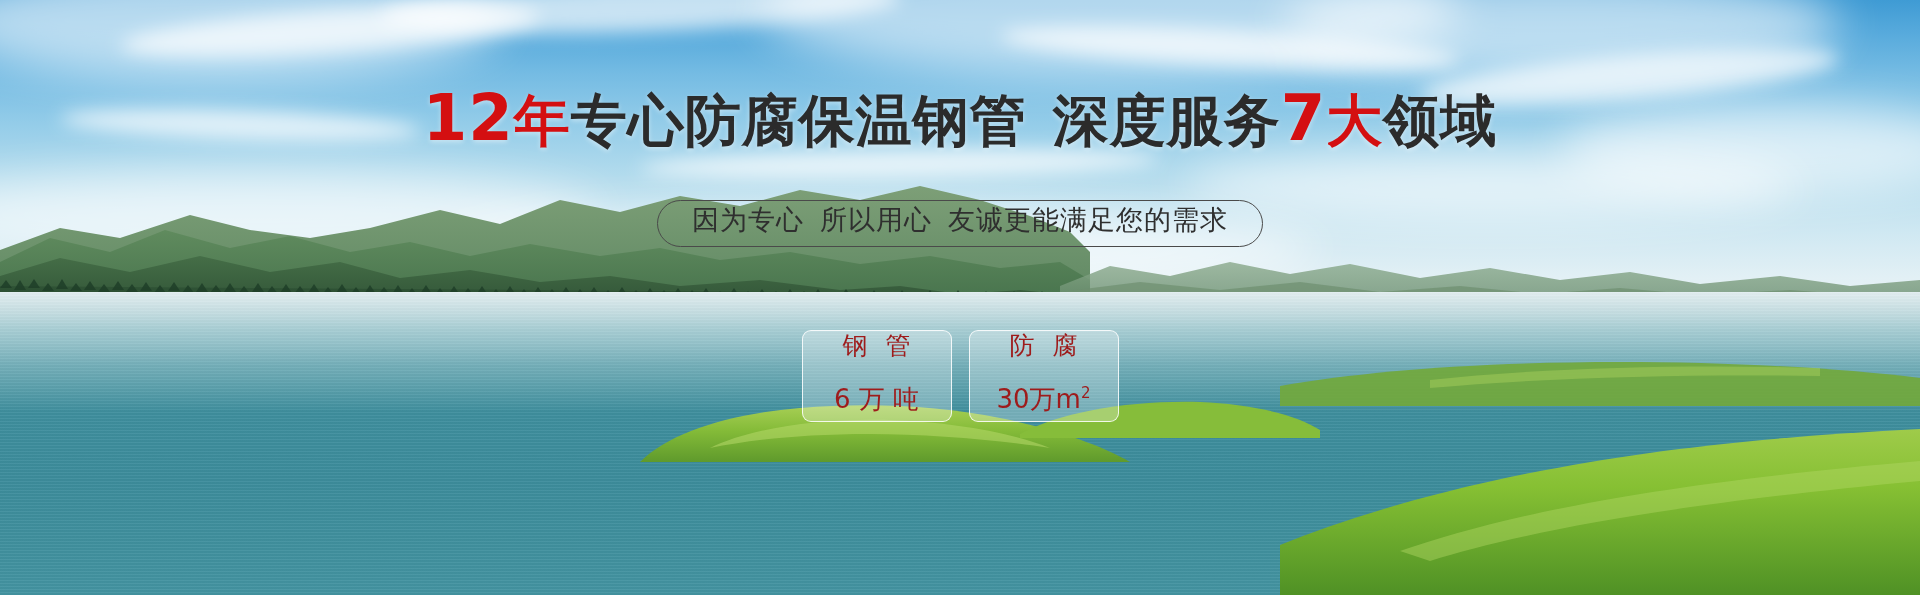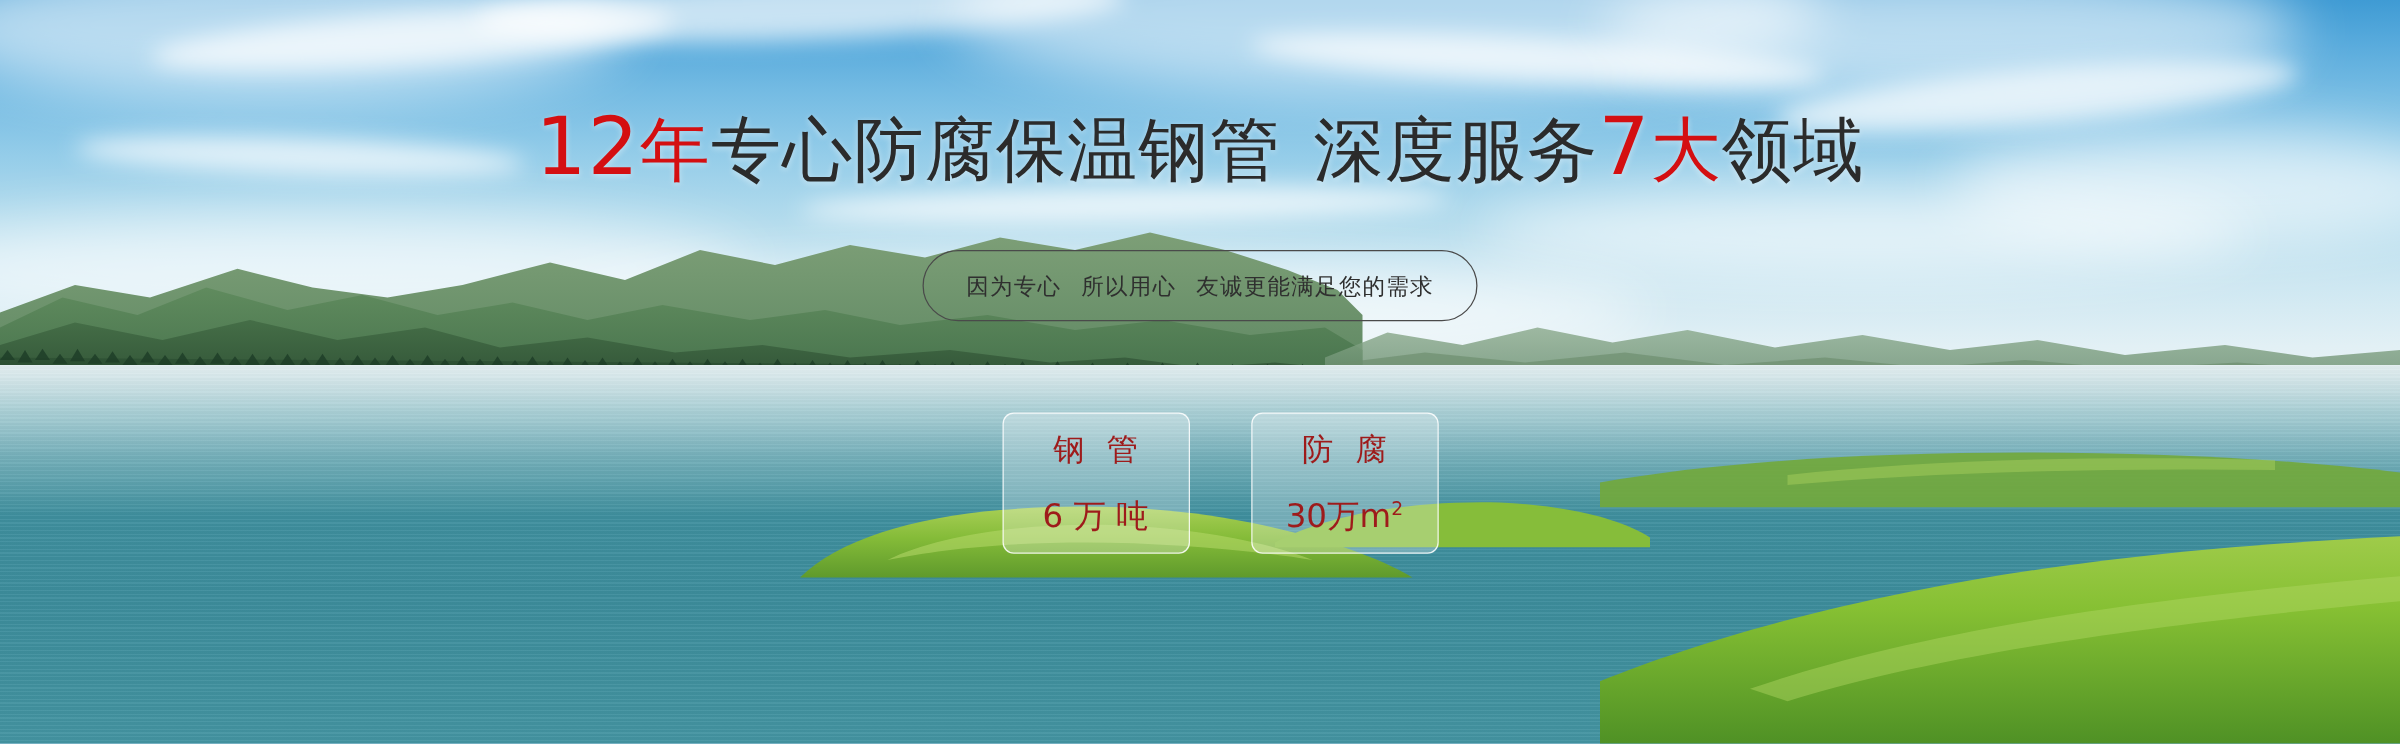--- a/index.html
+++ b/index.html
@@ -53,66 +53,65 @@
   .water-glare {
     position:absolute; left:0; top:292px; width:1920px; height:120px;
     background:linear-gradient(180deg, rgba(255,255,255,0.55), rgba(255,255,255,0));
   }
 
   
   .headline {
     position:absolute; left:0; top:88px; width:1920px;
     text-align:center;
     font-family:"DejaVu Sans","Liberation Sans",sans-serif;
-    font-weight:normal;
+    font-weight:bold;
     font-size:56px;
     line-height:60px;
     letter-spacing:1px;
     white-space:nowrap;
     text-shadow:0 2px 5px rgba(255,255,255,0.45);
   }
   .headline .dark { color:#2b2b2b; }
   .headline .red  { color:#d40f11; }
   .headline .num  { font-size:64px; }
   .headline .gap  { display:inline-block; width:26px; }
 
   .subtitle-wrap {
     position:absolute; left:0; top:200px; width:1920px;
     text-align:center;
   }
   .subtitle {
     display:inline-block;
-    padding:12px 34px 9px;
+    padding:2px 34px 9px;
     border:1px solid #4a4a4a;
     border-radius:30px;
     color:#2f2f2f;
     font-family:"DejaVu Sans","Liberation Sans",sans-serif;
-    font-size:18px;
+    font-size:27px;
     line-height:34px;
     letter-spacing:1px;
     white-space:nowrap;
   }
   .subtitle .sp { display:inline-block; width:16px; }
 
   
   .cards {
     position:absolute; left:0; top:330px; width:1920px;
     display:flex; justify-content:center; align-items:flex-start;
     gap:17px;
   }
   .card {
-    width:150px; height:113px;
+    width:150px; height:92px;
     border:1px solid rgba(255,255,255,0.85);
     border-radius:9px;
     background:rgba(255,255,255,0.28);
     display:flex; flex-direction:column;
-    align-items:center; justify-content:center;
+    align-items:center; justify-content:flex-start;
     color:#9e1b1b;
     font-family:"DejaVu Sans","Liberation Sans",sans-serif;
-    margin-left:32px;
   }
   .card .lbl {
     font-size:25px; line-height:30px; letter-spacing:5px;
     text-indent:5px;
     margin-bottom:17px;
   }
   .card .val {
     font-size:26px; line-height:30px;
     white-space:nowrap;
   }

